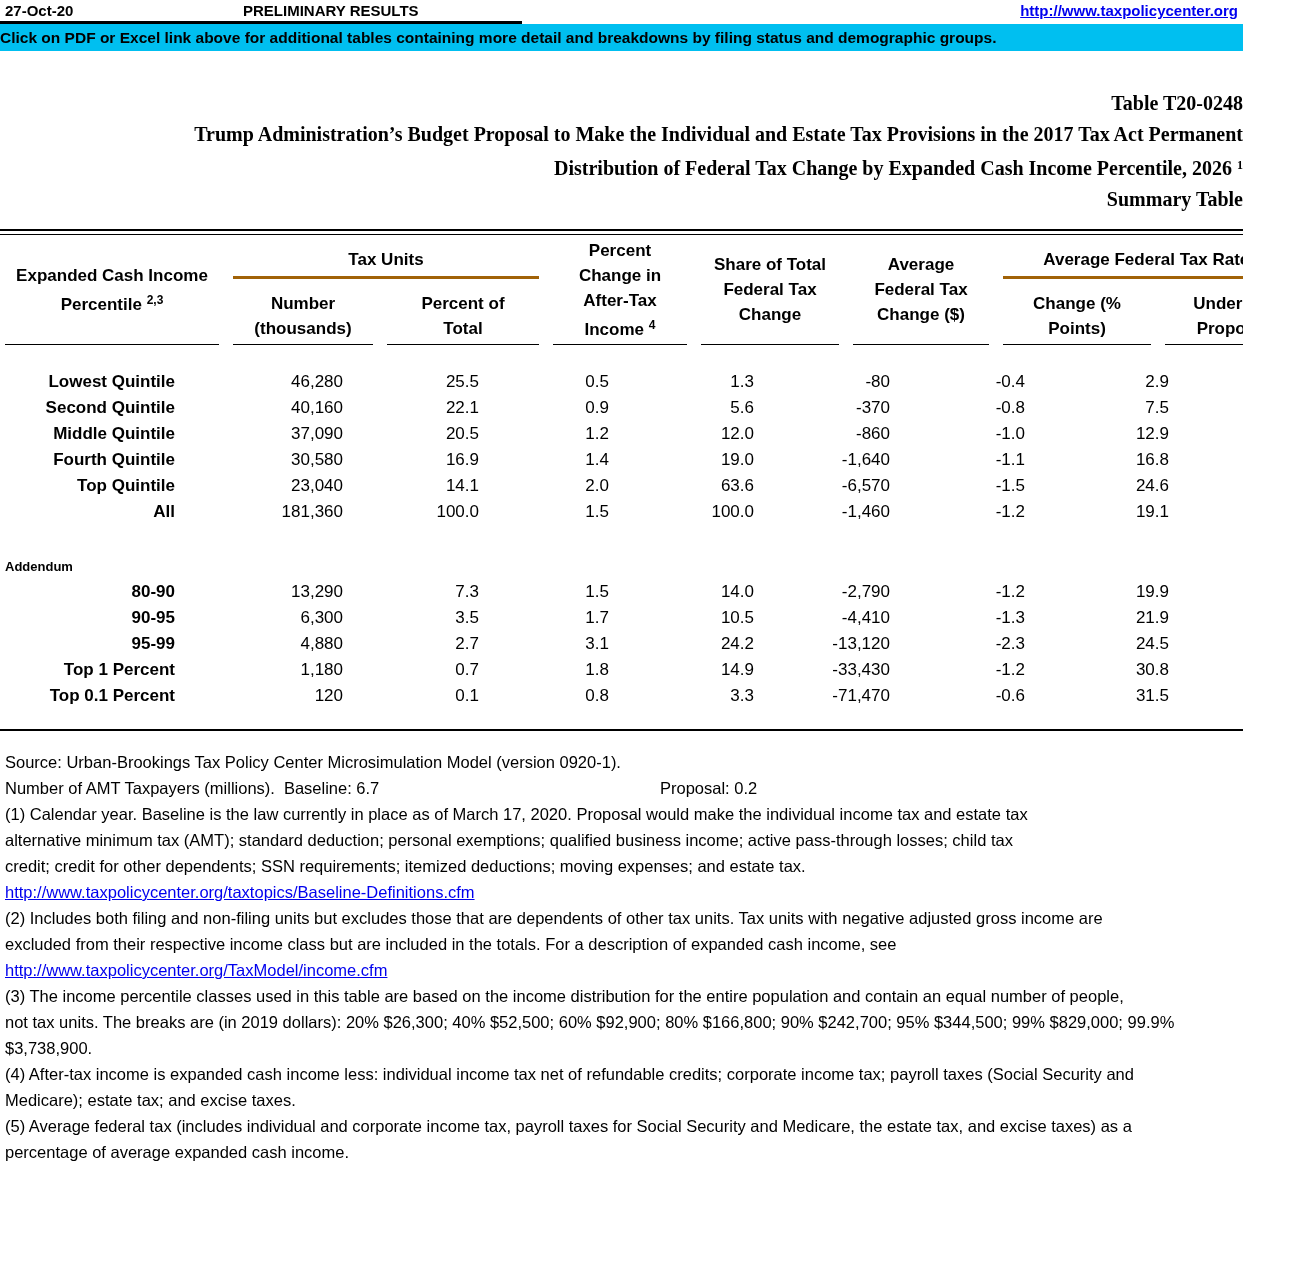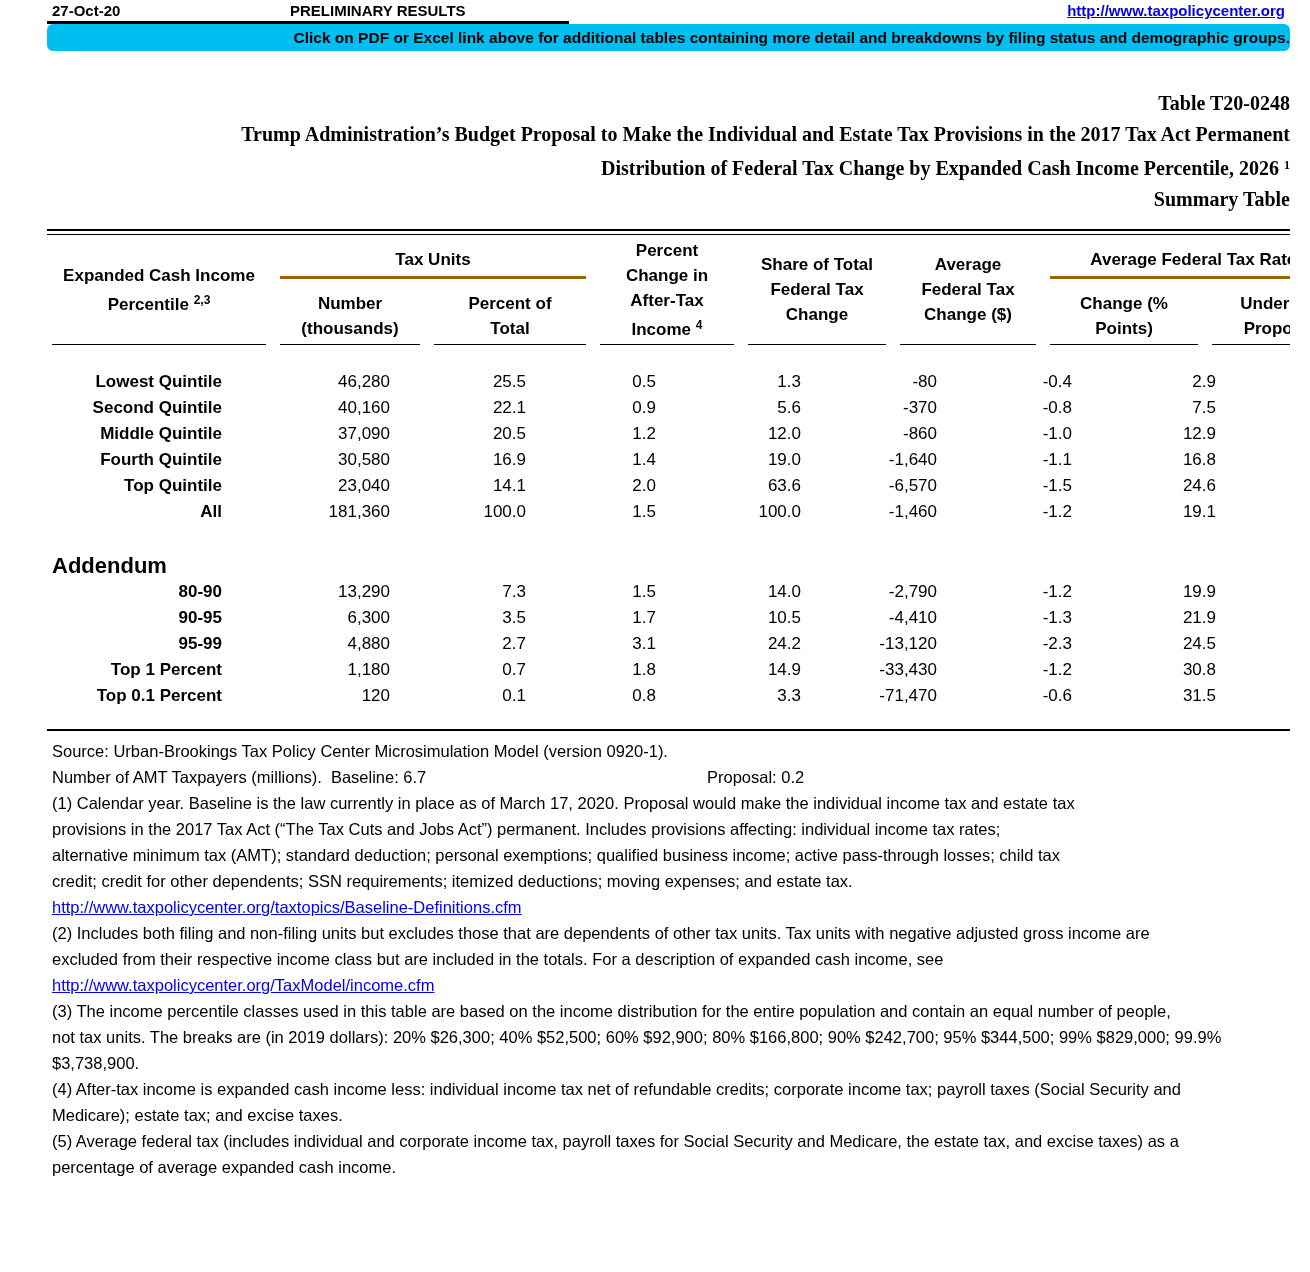--- a/index.html
+++ b/index.html
@@ -1,31 +1,31 @@
 <!DOCTYPE html>
 <html style="--banner: #00bff0; --link: #0000ee;"><head>
 <meta charset="utf-8">
 <style>
   html,body{margin:0;padding:0;background:#fff;}
   #page{
     width:1243px;height:1272px;position:relative;background:#fff;
-    font-family:"Liberation Sans",sans-serif;color:#000;overflow:hidden;margin-left:47px;
+    font-family:"Liberation Sans",sans-serif;color:#000;overflow:hidden;
   }
   
   .topbar{position:relative;height:24px;font-size:15px;font-weight:bold;}
   .topbar .date{position:absolute;left:5px;top:2px;}
   .topbar .status{position:absolute;left:243px;top:2px;}
   .topbar .url{position:absolute;right:5px;top:2px;font-weight:bold;}
   .toprule{position:absolute;left:0;top:21px;width:522px;height:3px;background:#000;}
   a.link{color:var(--link,#0000ee);text-decoration:underline;cursor:pointer;}
   
   .banner{
     height:27px;background:var(--banner,#00bff0);
-    display:flex;align-items:center;justify-content:flex-end;
-    font-size:15.5px;font-weight:bold;color:#000;border-radius:6px;
+    display:flex;align-items:center;justify-content:flex-start;
+    font-size:15.5px;font-weight:bold;color:#000;
   }
   
   .titles{margin-top:37px;text-align:right;font-weight:bold;font-size:20px;line-height:31px;font-family:Liberation Serif, serif;}
   .sup{font-size:12px;vertical-align:6px;}
   
   .tbl{margin-top:14px;}
   .dbl-rule{border-top:2.5px solid #000;border-bottom:1px solid #000;height:3px;margin:0;}
   .grid{
     display:grid;
     grid-template-columns:214px 140px 152px 134px 138px 136px 148px 136px;
@@ -62,25 +62,25 @@
         padding:0 5px;height:26px;align-items:center;font-size:17px;}
   .trow span{display:block;text-align:right;white-space:nowrap;}
   .trow span:nth-child(1){font-weight:bold;padding-right:44px;}
   .trow span:nth-child(2){padding-right:16px;}
   .trow span:nth-child(3){padding-right:32px;}
   .trow span:nth-child(4){padding-right:36px;}
   .trow span:nth-child(5){padding-right:29px;}
   .trow span:nth-child(6){padding-right:29px;}
   .trow span:nth-child(7){padding-right:42px;}
   .trow span:nth-child(8){padding-right:34px;}
-  .addendum{margin-top:28px;padding-left:5px;font-weight:bold;font-size:22px;height:26px;
+  .addendum{margin-top:28px;padding-left:5px;font-weight:bold;font-size:13px;height:26px;
             display:flex;align-items:center;}
   .bottom-rule{margin-top:20px;border-top:2px solid #000;}
   
-  .footnotes{padding:7px 5px 0 5px;font-size:16.5px;line-height:26px;}
+  .footnotes{padding:18px 5px 0 5px;font-size:16.5px;line-height:26px;}
   .fnline{white-space:nowrap;overflow:hidden;}
   .amt{position:relative;}
   .amt .baseline{margin-left:9px;}
   .amt .proposal{position:absolute;left:655px;top:0;}
 </style>
 </head>
 <body>
 
 <div id="page">
 
@@ -260,21 +260,20 @@
   </div>
 
   <div class="footnotes">
     <div class="fnline">Source: Urban-Brookings Tax Policy Center Microsimulation Model (version 0920-1).</div>
     <div class="fnline amt">
       <span>Number of AMT Taxpayers (millions).</span><span class="baseline">Baseline: 6.7</span>
       <span class="proposal">Proposal: 0.2</span>
     </div>
     <div id="fn-lines">
         <div class="fnline">(1) Calendar year. Baseline is the law currently in place as of March 17, 2020. Proposal would make the individual income tax and estate tax</div>
-        <div class="fnline">provisions in the 2017 Tax Act (“The Tax Cuts and Jobs Act”) permanent. Includes provisions affecting: individual income tax rates;</div>
         <div class="fnline">alternative minimum tax (AMT); standard deduction; personal exemptions; qualified business income; active pass-through losses; child tax</div>
         <div class="fnline">credit; credit for other dependents; SSN requirements; itemized deductions; moving expenses; and estate tax.</div>
         <div class="fnline"><a class="link">http://www.taxpolicycenter.org/taxtopics/Baseline-Definitions.cfm</a></div>
         <div class="fnline">(2) Includes both filing and non-filing units but excludes those that are dependents of other tax units. Tax units with negative adjusted gross income are</div>
         <div class="fnline">excluded from their respective income class but are included in the totals. For a description of expanded cash income, see</div>
         <div class="fnline"><a class="link">http://www.taxpolicycenter.org/TaxModel/income.cfm</a></div>
         <div class="fnline">(3) The income percentile classes used in this table are based on the income distribution for the entire population and contain an equal number of people,</div>
         <div class="fnline">not tax units. The breaks are (in 2019 dollars): 20% $26,300; 40% $52,500; 60% $92,900; 80% $166,800; 90% $242,700; 95% $344,500; 99% $829,000; 99.9%</div>
         <div class="fnline">$3,738,900.</div>
         <div class="fnline">(4) After-tax income is expanded cash income less: individual income tax net of refundable credits; corporate income tax; payroll taxes (Social Security and</div>

